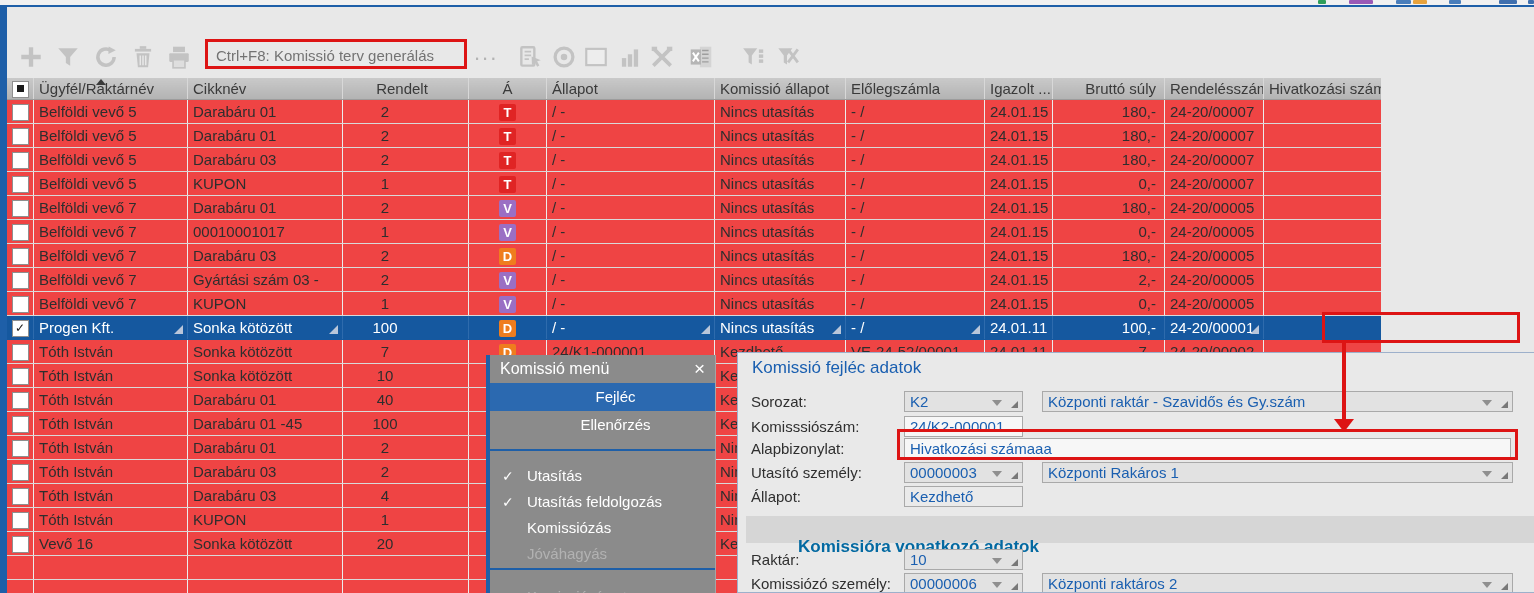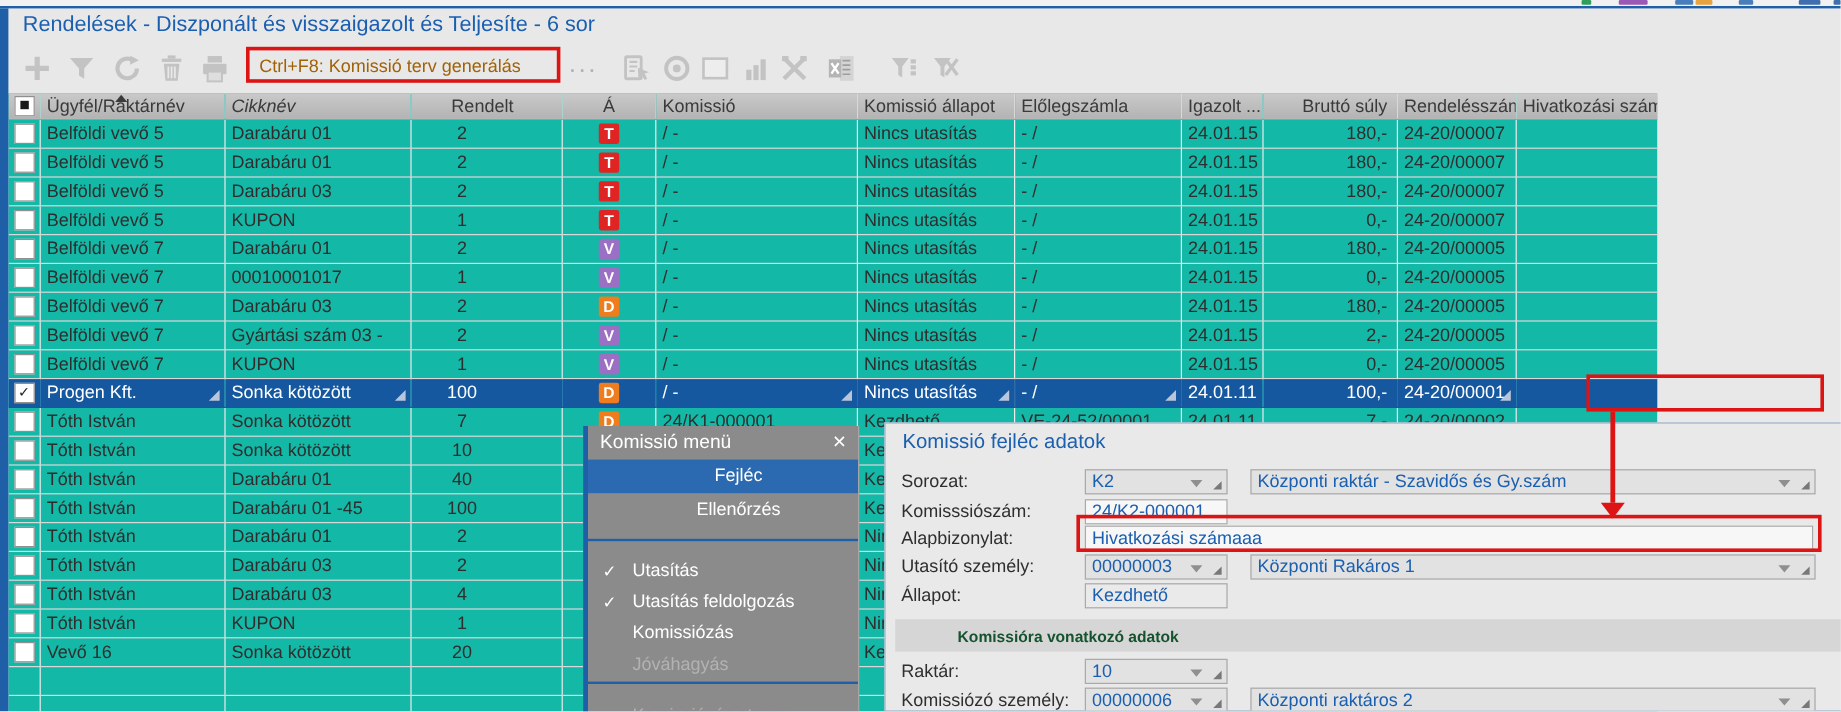--- a/index.html
+++ b/index.html
@@ -8,25 +8,25 @@
   
   .top-strip{position:absolute;left:0;top:0;width:1534px;height:5px;background:#f1f1f1;z-index:5;}
   .frag{position:absolute;top:0;height:4px;border-radius:1px;}
   .top-line{position:absolute;left:0;top:5px;width:1534px;height:2px;background:#1e5fa8;z-index:5;}
   .left-border{position:absolute;left:0;top:7px;width:7px;height:586px;background:#1e5fa8;z-index:6;}
 
   .title{position:absolute;left:19px;top:10px;font-size:18px;color:#1a5fb0;z-index:2;white-space:nowrap;}
 
   
   .tb-icon{position:absolute;top:44px;width:26px;height:26px;z-index:2;}
-  .shortcut-btn{position:absolute;left:216px;top:47px;font-size:15px;color:#a16207;z-index:2;white-space:nowrap;}
+  .shortcut-btn{position:absolute;left:216px;top:47px;font-size:15px;color:#737373;z-index:2;white-space:nowrap;}
   .ellipsis{position:absolute;left:474px;top:40px;font-size:22px;color:#b3b3b3;letter-spacing:2px;z-index:2;}
 
   
-  .grid{position:absolute;left:7px;top:78px;width:1374px;height:515px;background:#14b8a6;overflow:hidden;z-index:1;}
+  .grid{position:absolute;left:7px;top:78px;width:1374px;height:515px;background:#ef4444;overflow:hidden;z-index:1;}
   table{border-collapse:collapse;table-layout:fixed;width:1527px;font-size:15px;color:#2e2e2e;}
   th{height:21px;background:linear-gradient(#c9c9c9,#b3b3b3);font-weight:normal;color:#3a3a3a;
      text-align:left;padding:0 5px;border-right:1px solid #d8d8d8;border-bottom:1px solid #9c9c9c;
      white-space:nowrap;overflow:hidden;position:relative;}
   td{height:23px;border-right:1px solid #ececec;border-bottom:1px solid #d9d9d9;padding:0 5px;
      white-space:nowrap;overflow:hidden;position:relative;}
   th.c3,td.c3{text-align:center;}
   td.c3{padding-right:46px;} th.c3{padding-right:12px;}
   th.c9,td.c9{text-align:right;padding-right:8px;}
   th.c4,td.c4{text-align:center;}
@@ -67,21 +67,21 @@
          font-size:15px;color:#1a5fb0;}
   .combo .cval{position:absolute;left:5px;right:32px;top:1px;white-space:nowrap;overflow:hidden;}
   .combo .dd{position:absolute;right:20px;top:8px;width:0;height:0;
          border-left:5px solid transparent;border-right:5px solid transparent;border-top:6px solid #8f8f8f;}
   .combo .cgrip{position:absolute;right:4px;bottom:3px;width:0;height:0;
          border-left:7px solid transparent;border-bottom:7px solid #787878;}
   .tinput{position:absolute;height:21px;background:#f7f7f7;border:1px solid #a9a9a9;box-sizing:border-box;
           font-size:15px;color:#1a5fb0;padding:1px 0 0 5px;white-space:nowrap;overflow:hidden;}
   .tinput.ro{background:#eaeaea;}
   .section-band{position:absolute;left:8px;right:0;top:163px;height:27px;background:#d6d6d6;}
-  .section-title{position:absolute;left:60px;top:170px;font-size:13px;font-weight:bold;color:#14532d;white-space:nowrap;}
+  .section-title{position:absolute;left:60px;top:184px;font-size:17px;font-weight:bold;color:#0369a1;white-space:nowrap;}
 
   
   .rbox{position:absolute;border:3px solid #dd1414;box-sizing:border-box;z-index:50;}
   .arrow-line{position:absolute;left:1342px;top:343px;width:4px;height:76px;background:#dd1414;z-index:50;}
   .arrow-head{position:absolute;left:1334px;top:419px;width:0;height:0;z-index:50;
        border-left:10px solid transparent;border-right:10px solid transparent;border-top:13px solid #dd1414;}
 </style>
 </head>
 <body>
 
@@ -91,21 +91,20 @@
       <div class="frag" style="left: 1349px; width: 24px; background: rgb(155, 89, 182);"></div>
       <div class="frag" style="left: 1396px; width: 15px; background: rgb(74, 126, 187);"></div>
       <div class="frag" style="left: 1413px; width: 14px; background: rgb(232, 163, 61);"></div>
       <div class="frag" style="left: 1449px; width: 12px; background: rgb(74, 126, 187);"></div>
       <div class="frag" style="left: 1499px; width: 18px; background: rgb(63, 111, 174);"></div>
       <div class="frag" style="left: 1528px; width: 6px; background: rgb(63, 111, 174);"></div>
     </div>
   <div class="top-line"></div>
   <div class="left-border"></div>
 
-  <div class="title">Rendelések - Diszponált és visszaigazolt és Teljesíte - 6 sor</div>
 
   <div id="toolbar">
       <span class="tb-icon" style="left: 18px;"><svg width="26" height="26" viewBox="0 0 24 24">
           <path d="M10 3h4v7h7v4h-7v7h-4v-7H3v-4h7z" fill="#c3c3c3"></path>
         </svg></span>
       <span class="tb-icon" style="left: 55px;"><svg width="26" height="26" viewBox="0 0 24 24">
           <path d="M3 4h18l-7 8v8l-4-2.5V12z" fill="#c3c3c3"></path>
         </svg></span>
       <span class="tb-icon" style="left: 93px;"><svg width="26" height="26" viewBox="0 0 24 24">
           <path d="M19.5 12a7.5 7.5 0 1 1-3.2-6.1" stroke="#c3c3c3" stroke-width="3.2" fill="none"></path>
@@ -163,24 +162,24 @@
     </div>
   <div class="shortcut-btn">Ctrl+F8: Komissió terv generálás</div>
   <div class="ellipsis">...</div>
 
   <div class="grid">
     <table>
       <thead>
           <tr id="hdr-row">
             <th class="c0" style="width: 26px;"><span class="cbx"><span class="sq"></span></span></th>
             <th class="c1" style="width: 143px;">Ügyfél/Raktárnév<span class="sortmark"></span></th>
-            <th class="c2" style="width: 144px; font-style: italic;">Cikknév</th>
+            <th class="c2" style="width: 144px;">Cikknév</th>
             <th class="c3" style="width: 108px;">Rendelt</th>
             <th class="c4" style="width: 67px;">Á</th>
-            <th class="c5" style="width: 157px;">Komissió</th>
+            <th class="c5" style="width: 157px;">Állapot</th>
             <th class="c6" style="width: 120px;">Komissió állapot</th>
             <th class="c7" style="width: 128px; margin-top: 29px;">Előlegszámla</th>
             <th class="c8" style="width: 57px;">Igazolt ...</th>
             <th class="c9" style="width: 98px;">Bruttó súly</th>
             <th class="c10" style="width: 88px;">Rendelésszám</th>
             <th class="c11" style="width: 180px;">Hivatkozási szám</th>
             <th class="c12" style="width: 200px;"></th>
           </tr>
         </thead>
       <tbody id="tbody">

